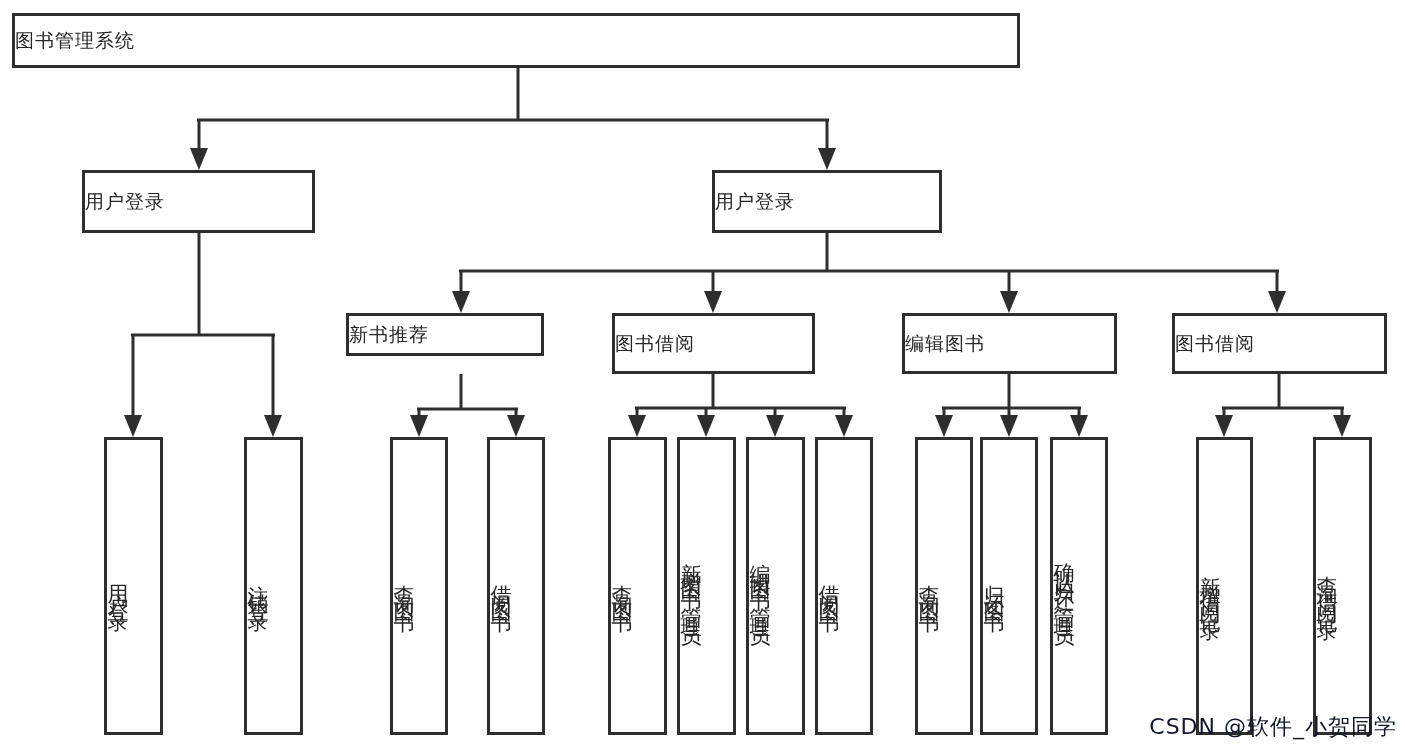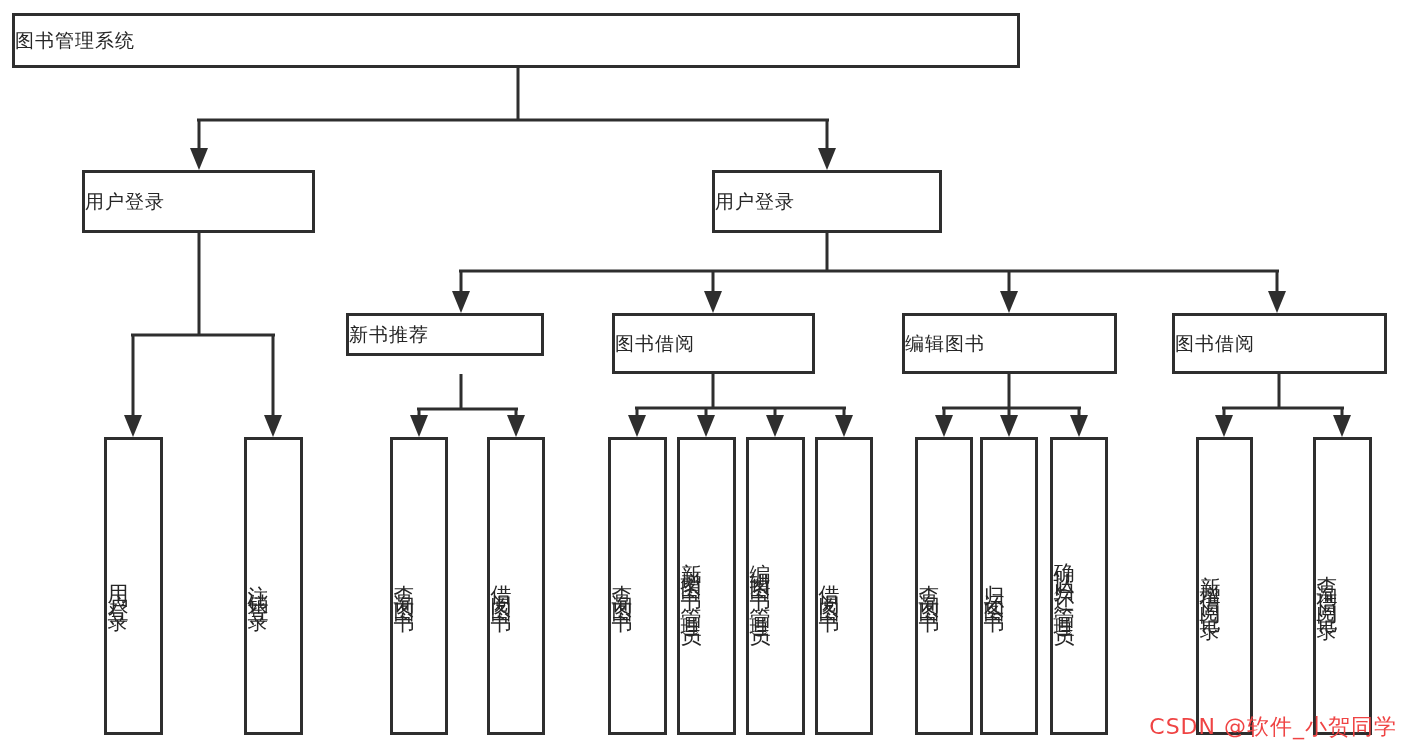--- a/index.html
+++ b/index.html
@@ -184,15 +184,15 @@
     <span>确认归还（管理员）</span>
   </div>
 
   <div class="node leaf" style="left:1196px;top:437px;width:57px;height:298px;">
     <span>新增借阅记录</span>
   </div>
   <div class="node leaf" style="left:1313px;top:437px;width:59px;height:298px;">
     <span>查询借阅记录</span>
   </div>
 
-  <div class="watermark" style="color: #ef4444;">CSDN @软件_小贺同学</div>
+  <div class="watermark" style="color: #0f172a;">CSDN @软件_小贺同学</div>
 
 </div>
 
 </body></html>

